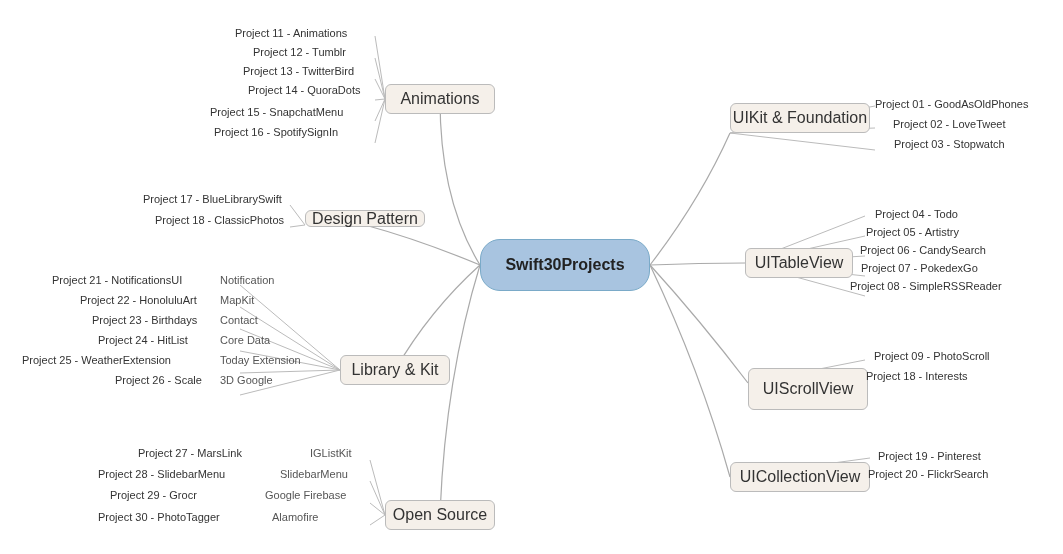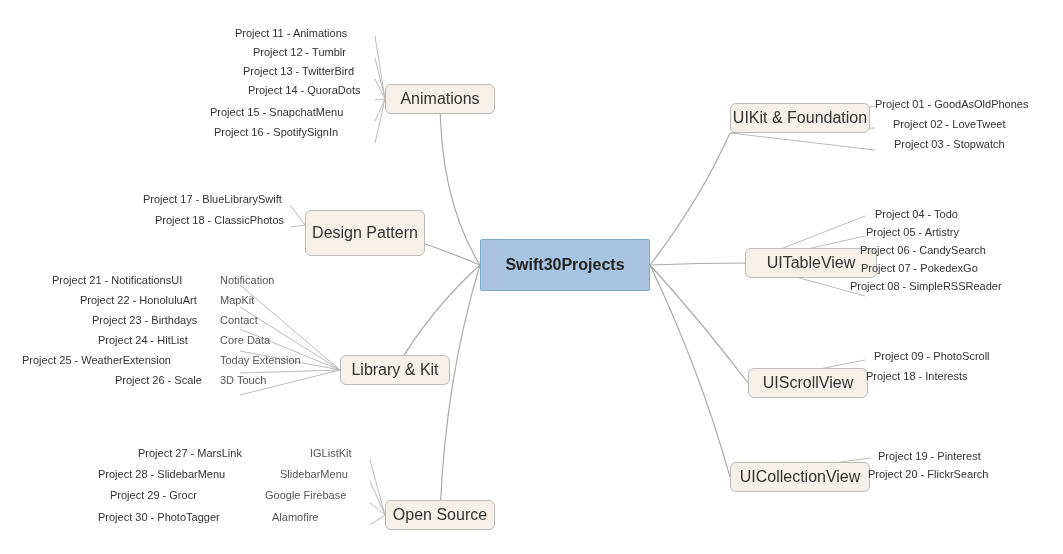--- a/index.html
+++ b/index.html
@@ -29,21 +29,21 @@
       font-size: 11px;
       color: #333;
     }
     .node-box.center {
       background: #a8c4e0;
       border-color: #7aaac8;
       font-size: 16px;
       font-weight: bold;
       color: #222;
       padding: 14px 24px;
-      border-radius: 2px;
+      border-radius: 20px;
     }
     .node-box.category {
       background: #f5f0ea;
       border-color: #bbb;
       font-size: 16px;
       font-weight: 500;
     }
     .leaf-text {
       position: absolute;
       font-size: 11px;
@@ -112,41 +112,41 @@
 </svg>
 
 <div class="node-box center" style="left:480px; top:239px; width:170px; height:52px; display:flex; align-items:center; justify-content:center;">
   <span>Swift30Projects</span>
 </div>
 
 <div class="node-box category" style="left:385px; top:84px; width:110px; height:30px; display:flex; align-items:center; justify-content:center;">
   <span>Animations</span>
 </div>
 
-<div class="node-box category" style="left:305px; top:210px; width:120px; height:46px; display:flex; align-items:center; justify-content:center;">
+<div class="node-box category" style="left:305px; top:210px; width:120px; height:17px; display:flex; align-items:center; justify-content:center;">
   <span>Design Pattern</span>
 </div>
 
 <div class="node-box category" style="left:340px; top:355px; width:110px; height:30px; display:flex; align-items:center; justify-content:center;">
   <span>Library &amp; Kit</span>
 </div>
 
 <div class="node-box category" style="left:385px; top:500px; width:110px; height:30px; display:flex; align-items:center; justify-content:center;">
   <span>Open Source</span>
 </div>
 
 <div class="node-box category" style="left:730px; top:103px; width:140px; height:30px; display:flex; align-items:center; justify-content:center;">
   <span>UIKit &amp; Foundation</span>
 </div>
 
-<div class="node-box category" style="left:745px; top:248px; width:132px; height:30px; display:flex; align-items:center; justify-content:center;">
+<div class="node-box category" style="left:745px; top:248px; width:108px; height:30px; display:flex; align-items:center; justify-content:center;">
   <span>UITableView</span>
 </div>
 
-<div class="node-box category" style="left:748px; top:368px; width:120px; height:30px; display:flex; align-items:center; justify-content:center;">
+<div class="node-box category" style="left:748px; top:368px; width:120px; height:42px; display:flex; align-items:center; justify-content:center;">
   <span>UIScrollView</span>
 </div>
 
 <div class="node-box category" style="left:730px; top:462px; width:140px; height:30px; display:flex; align-items:center; justify-content:center;">
   <span>UICollectionView</span>
 </div>
 
 <span class="leaf-text" style="left:235px; top:27px;">Project 11 - Animations</span>
 <span class="leaf-text" style="left:253px; top:46px;">Project 12 - Tumblr</span>
 <span class="leaf-text" style="left:243px; top:65px;">Project 13 - TwitterBird</span>
@@ -161,21 +161,21 @@
 <span class="leaf-text" style="left:220px; top:274px; color:#555;">Notification</span>
 <span class="leaf-text" style="left:80px; top:294px;">Project 22 - HonoluluArt</span>
 <span class="leaf-text" style="left:220px; top:294px; color:#555;">MapKit</span>
 <span class="leaf-text" style="left:92px; top:314px;">Project 23 - Birthdays</span>
 <span class="leaf-text" style="left:220px; top:314px; color:#555;">Contact</span>
 <span class="leaf-text" style="left:98px; top:334px;">Project 24 - HitList</span>
 <span class="leaf-text" style="left:220px; top:334px; color:#555;">Core Data</span>
 <span class="leaf-text" style="left:22px; top:354px;">Project 25 - WeatherExtension</span>
 <span class="leaf-text" style="left:220px; top:354px; color:#555;">Today Extension</span>
 <span class="leaf-text" style="left:115px; top:374px;">Project 26 - Scale</span>
-<span class="leaf-text" style="left:220px; top:374px; color:#555;">3D Touch</span>
+<span class="leaf-text" style="left:220px; top:374px; color:#555;">3D Google</span>
 
 <span class="leaf-text" style="left:138px; top:447px;">Project 27 - MarsLink</span>
 <span class="leaf-text" style="left:310px; top:447px; color:#555;">IGListKit</span>
 <span class="leaf-text" style="left:98px; top:468px;">Project 28 - SlidebarMenu</span>
 <span class="leaf-text" style="left:280px; top:468px; color:#555;">SlidebarMenu</span>
 <span class="leaf-text" style="left:110px; top:489px;">Project 29 - Grocr</span>
 <span class="leaf-text" style="left:265px; top:489px; color:#555;">Google Firebase</span>
 <span class="leaf-text" style="left:98px; top:511px;">Project 30 - PhotoTagger</span>
 <span class="leaf-text" style="left:272px; top:511px; color:#555;">Alamofire</span>
 

